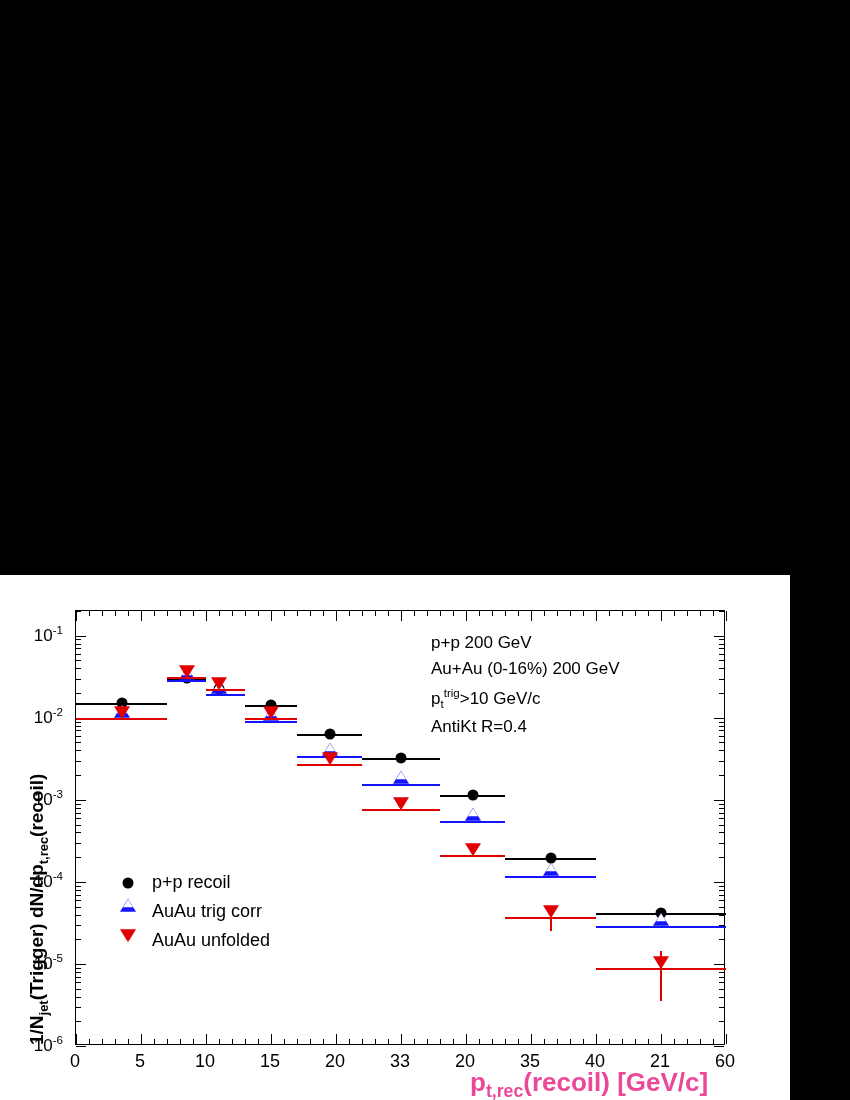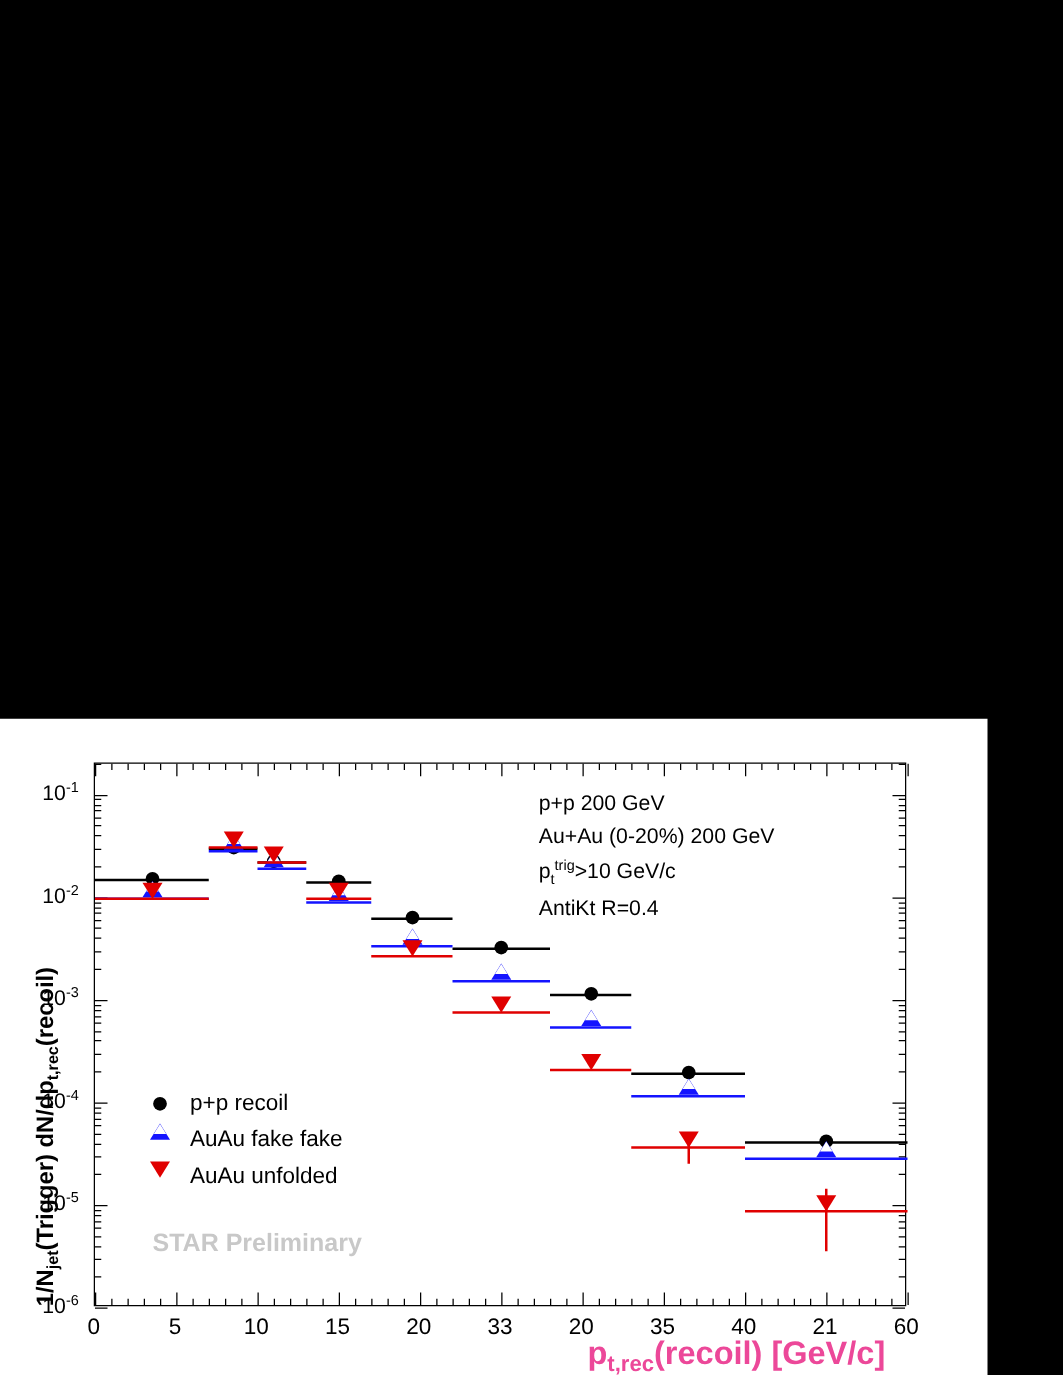--- a/index.html
+++ b/index.html
@@ -298,30 +298,29 @@
         <div class="tridn" style="border-top-color: rgb(224, 0, 0); left: 325px; top: 192.136px;"></div>
         <div class="hline" style="left: 364px; width: 65px; top: 244.44px; background: rgb(224, 0, 0);"></div>
         <div class="tridn" style="border-top-color: rgb(224, 0, 0); left: 396.5px; top: 238.44px;"></div>
         <div class="hline" style="left: 429px; width: 91px; top: 306.314px; background: rgb(224, 0, 0);"></div>
         <div class="vbar" style="left: 473.5px; top: 296.303px; height: 23.9824px; background: rgb(224, 0, 0);"></div>
         <div class="tridn" style="border-top-color: rgb(224, 0, 0); left: 474.5px; top: 300.314px;"></div>
         <div class="hline" style="left: 520px; width: 130px; top: 356.695px; background: rgb(224, 0, 0);"></div>
         <div class="vbar" style="left: 584px; top: 339.699px; height: 50.6553px; background: rgb(224, 0, 0);"></div>
         <div class="tridn" style="border-top-color: rgb(224, 0, 0); left: 585px; top: 350.695px;"></div>
         <div class="ann" style="left: 355px; top: 22px;">p+p 200 GeV</div>
-        <div class="ann" style="left: 355px; top: 48px;">Au+Au (0-20%) 200 GeV</div>
+        <div class="ann" style="left: 355px; top: 48px;">Au+Au (0-16%) 200 GeV</div>
         <div class="ann" style="left: 355px; top: 76px;">p<sub>t</sub><sup>trig</sup>&gt;10 GeV/c</div>
         <div class="ann" style="left: 355px; top: 106px;">AntiKt R=0.4</div>
-        <div class="prelim" style="left: 46px; top: 373px;">STAR Preliminary</div>
         <div class="dot" style="background: rgb(0, 0, 0); left: 52px; top: 272px;"></div>
         <div class="legtxt" style="left: 76px; top: 261px;">p+p recoil</div>
         <div class="triup" style="border-bottom-color: rgb(20, 20, 255); left: 52px; top: 295px;">
           <div class="triup-in" style="left: 0px; top: 4px;"></div>
         </div>
-        <div class="legtxt" style="left: 76px; top: 290px;">AuAu fake fake</div>
+        <div class="legtxt" style="left: 76px; top: 290px;">AuAu trig corr</div>
         <div class="tridn" style="border-top-color: rgb(224, 0, 0); left: 52px; top: 324px;"></div>
         <div class="legtxt" style="left: 76px; top: 319px;">AuAu unfolded</div>
       </div>
 
     <div class="axis-title-y" style="left:26px;top:470px;">
       <span>1/N</span><sub>jet</sub><span>(Trigger) dN/dp</span><sub>t,rec</sub><span>(recoil)</span>
     </div>
 
     <div class="axis-title-x" style="left:470px;top:492px;">
       <span>p</span><sub>t,rec</sub><span>(recoil) [GeV/c]</span>

